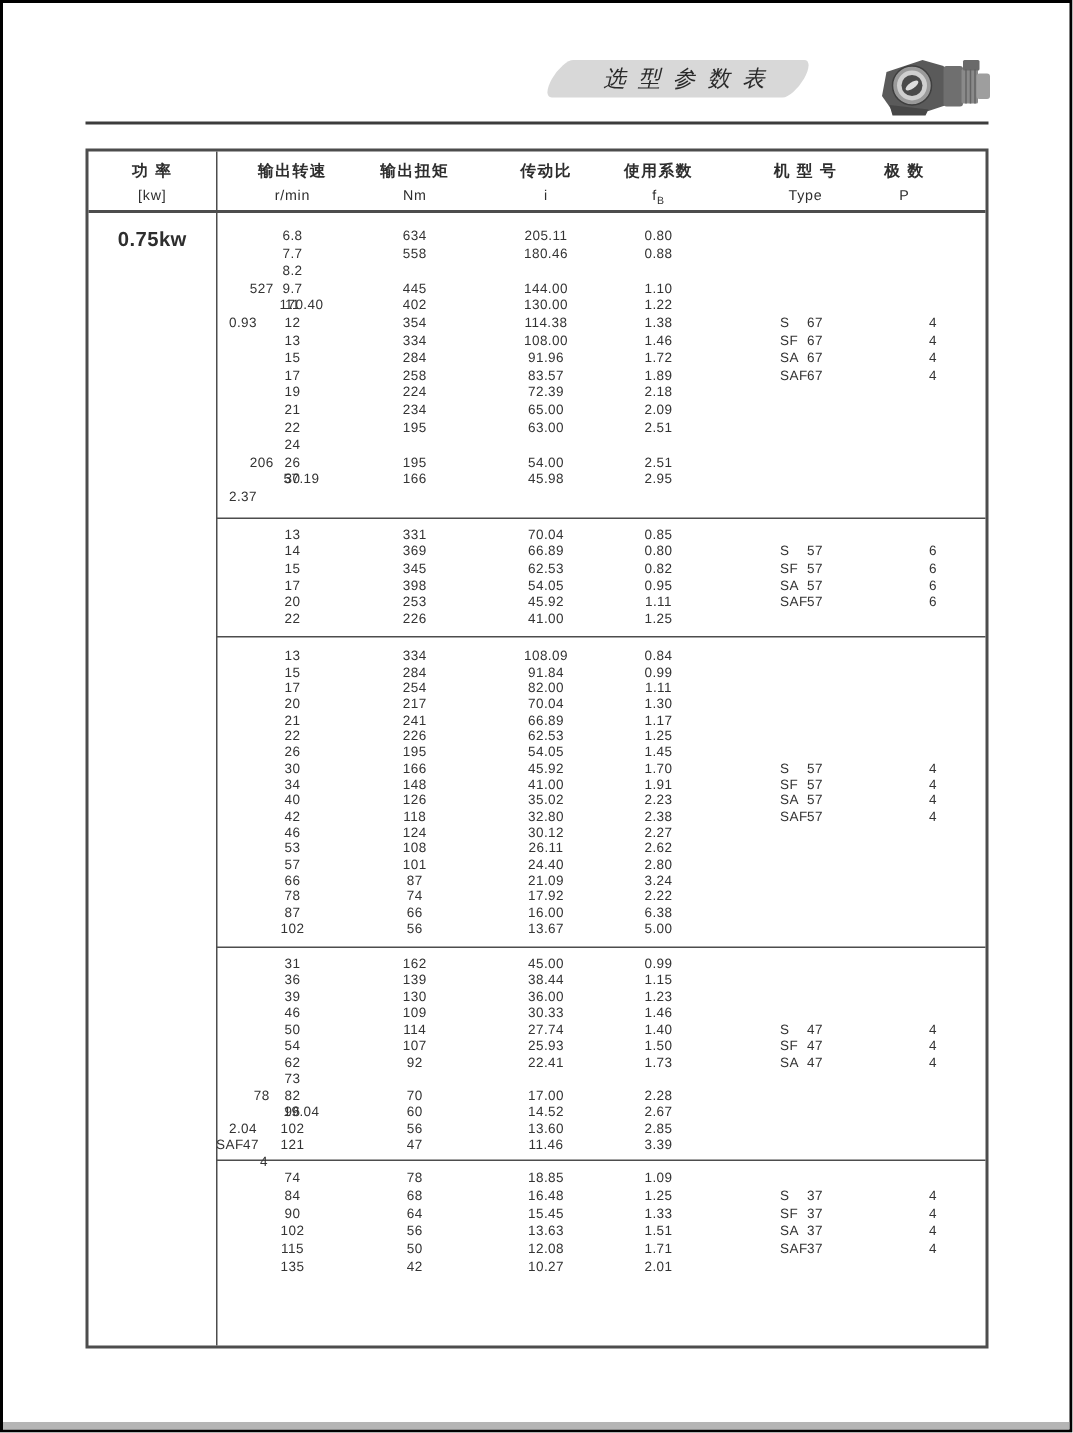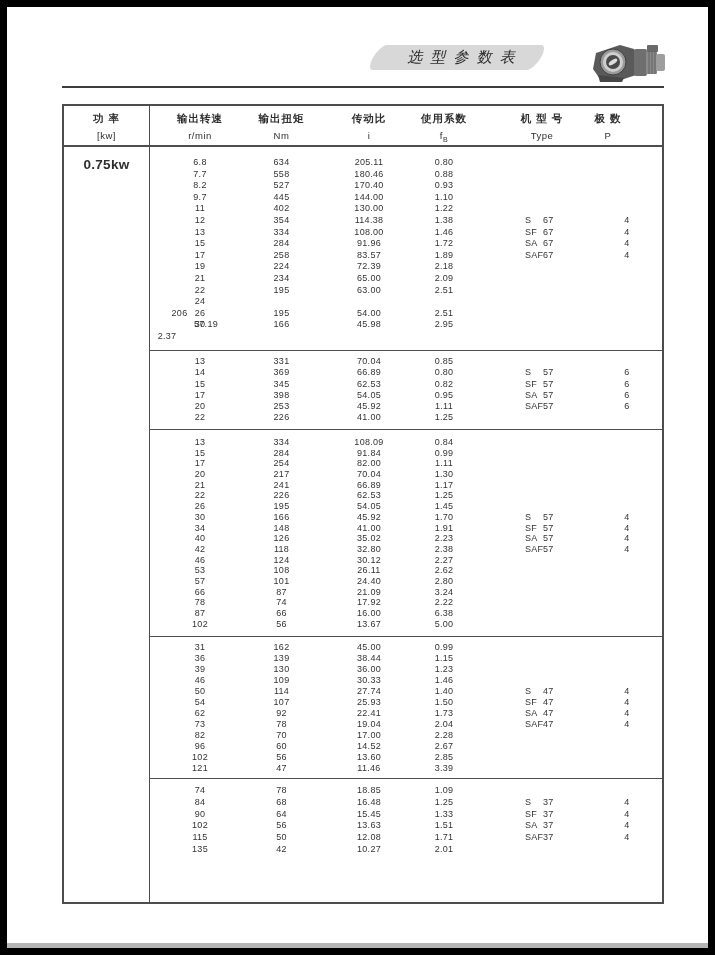--- a/index.html
+++ b/index.html
@@ -1,19 +1,19 @@
 <!DOCTYPE html>
 <html><head>
 <meta charset="utf-8">
 <style>
   html,body{margin:0;padding:0;background:#e8e8e8;}
   *{box-sizing:border-box;}
   .page{
     position:relative;width:715px;height:955px;background:#ffffff;
-    border:7px solid #000000;overflow:hidden;
+    border:2px solid #000000;overflow:hidden;
     font-family:"Liberation Sans", sans-serif;color:#2e2e2e;
   }
   .bottom-edge{position:absolute;left:0;right:0;bottom:0;height:5px;background:#b5b5b5;}
 
   
   .banner-shape{
     position:absolute;left:366px;top:38px;width:168px;height:25px;
     background:#d8d8d8;transform:skewX(-30deg);
     border-radius:14px / 100%;
   }
@@ -147,21 +147,21 @@
           </div>
           <div class="row" style="line-height: 11.6px; height: 11.6px;">
             <span class="c c-speed">7.7</span>
             <span class="c c-torque">558</span>
             <span class="c c-ratio">180.46</span>
             <span class="c c-fb">0.88</span>
             <span class="c c-sp"></span>
             <span class="c c-type"></span>
             <span class="c c-poles"></span>
           </div>
-          <div class="row" style="line-height: 11.6px; height: 11.6px;">
+          <div class="row" style="line-height: 11.6px; height: 11.6px; flex-direction: column;">
             <span class="c c-speed">8.2</span>
             <span class="c c-torque">527</span>
             <span class="c c-ratio">170.40</span>
             <span class="c c-fb">0.93</span>
             <span class="c c-sp"></span>
             <span class="c c-type"></span>
             <span class="c c-poles"></span>
           </div>
           <div class="row" style="line-height: 11.6px; height: 11.6px;">
             <span class="c c-speed">9.7</span>
@@ -549,21 +549,21 @@
           </div>
           <div class="row" style="line-height: 11px; height: 11px;">
             <span class="c c-speed">62</span>
             <span class="c c-torque">92</span>
             <span class="c c-ratio">22.41</span>
             <span class="c c-fb">1.73</span>
             <span class="c c-sp"></span>
             <span class="c c-type"><i class="pfx">SA</i><i class="sz">47</i></span>
             <span class="c c-poles">4</span>
           </div>
-          <div class="row" style="line-height: 11px; height: 11px;">
+          <div class="row" style="line-height: 11px; height: 11px; flex-direction: column;">
             <span class="c c-speed">73</span>
             <span class="c c-torque">78</span>
             <span class="c c-ratio">19.04</span>
             <span class="c c-fb">2.04</span>
             <span class="c c-sp"></span>
             <span class="c c-type"><i class="pfx">SAF</i><i class="sz">47</i></span>
             <span class="c c-poles">4</span>
           </div>
           <div class="row" style="line-height: 11px; height: 11px;">
             <span class="c c-speed">82</span>

